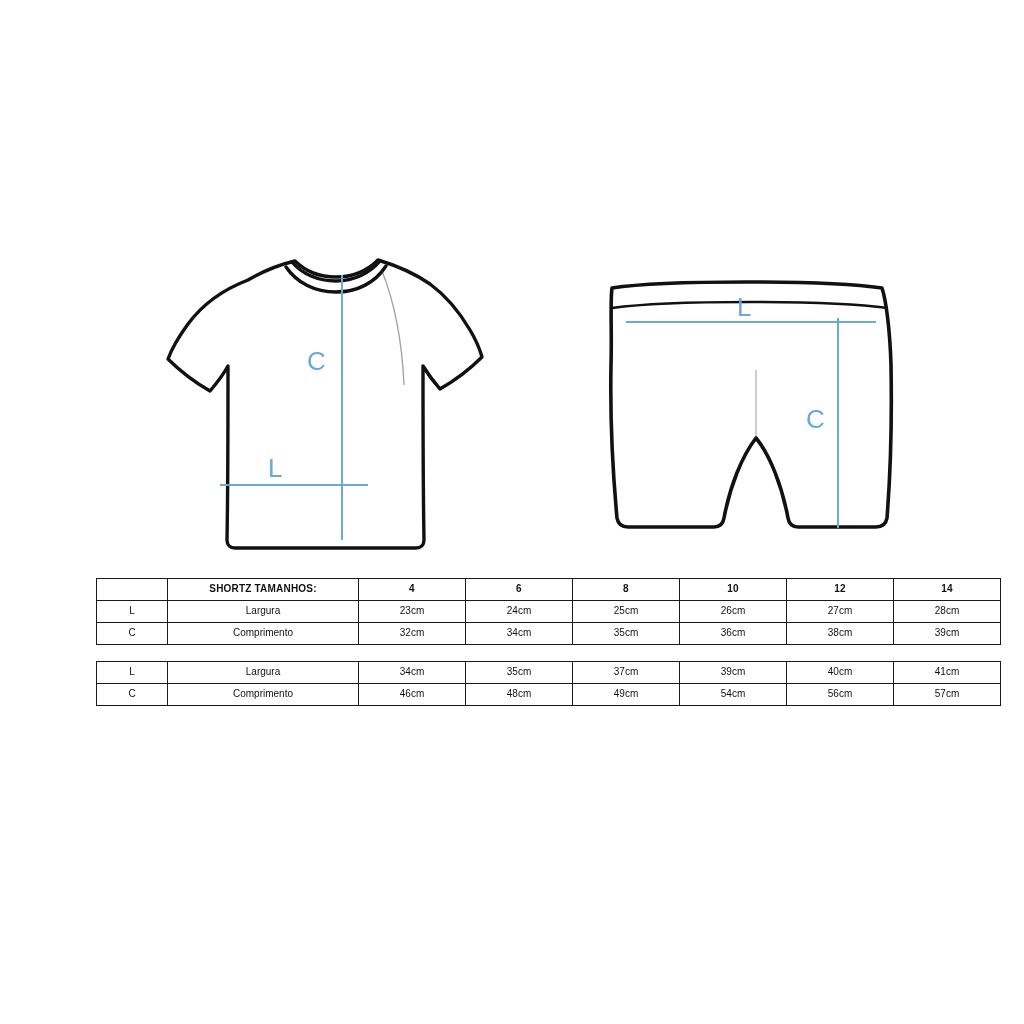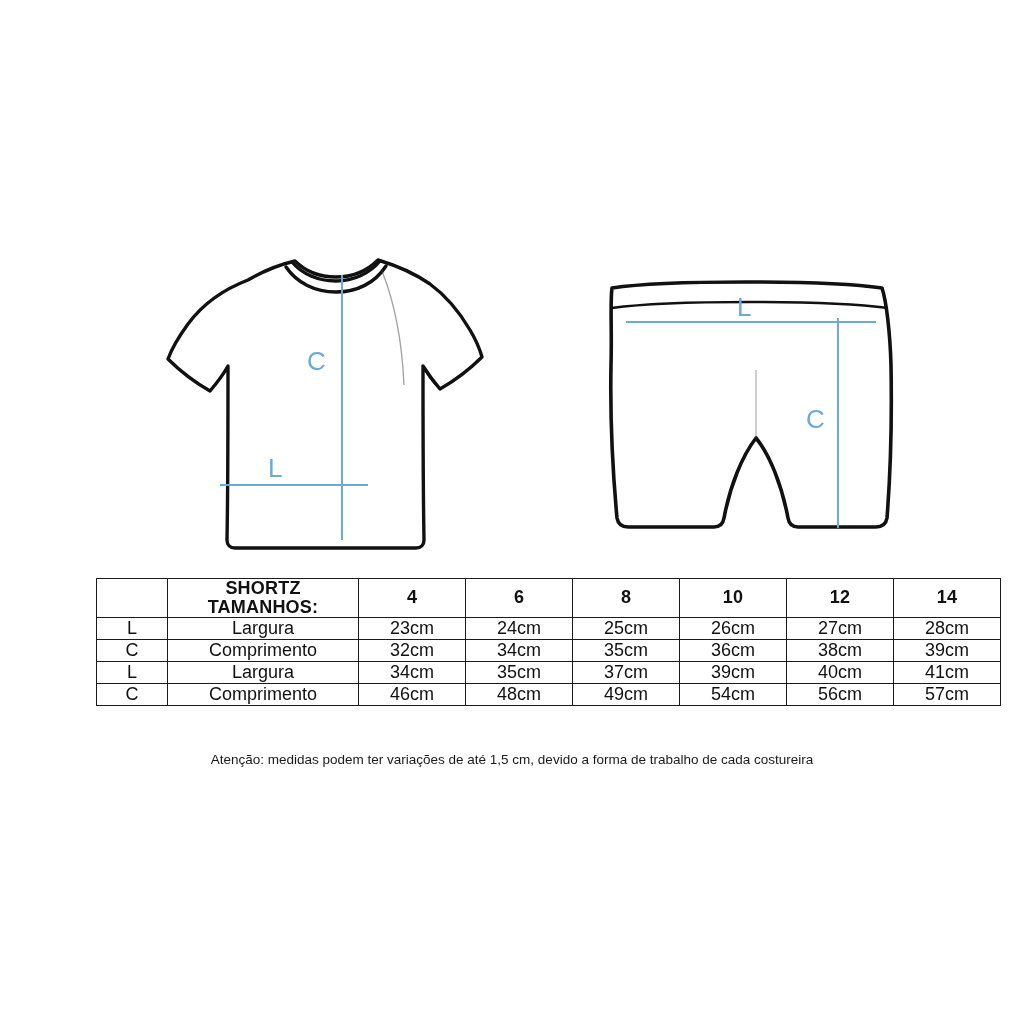--- a/index.html
+++ b/index.html
@@ -47,21 +47,21 @@
     left: 96px;
     width: 836px;
   }
   .table-wrap.shorts-table { top: 578px; }
   .table-wrap.shirts-table { top: 661px; }
 
   table.sizes {
     border-collapse: collapse;
     width: 100%;
     table-layout: fixed;
-    font-size: 18px;
+    font-size: 10px;
   }
   table.sizes td, table.sizes th {
     border: 1px solid #1a1a1a;
     height: 21px;
     padding: 0 4px;
     text-align: center;
     font-weight: normal;
     line-height: 1.05;
     color: #111;
     background: #fff;
@@ -213,15 +213,14 @@
           <td class="col-size">48cm</td>
           <td class="col-size">49cm</td>
           <td class="col-size">54cm</td>
           <td class="col-size">56cm</td>
           <td class="col-size">57cm</td>
         </tr>
       </tbody>
     </table>
   </div>
 
-  <div class="note">Atenção: medidas podem ter variações de até 1,5 cm, devido a forma de trabalho de cada costureira</div>
 
 </div>
 
 </body></html>

